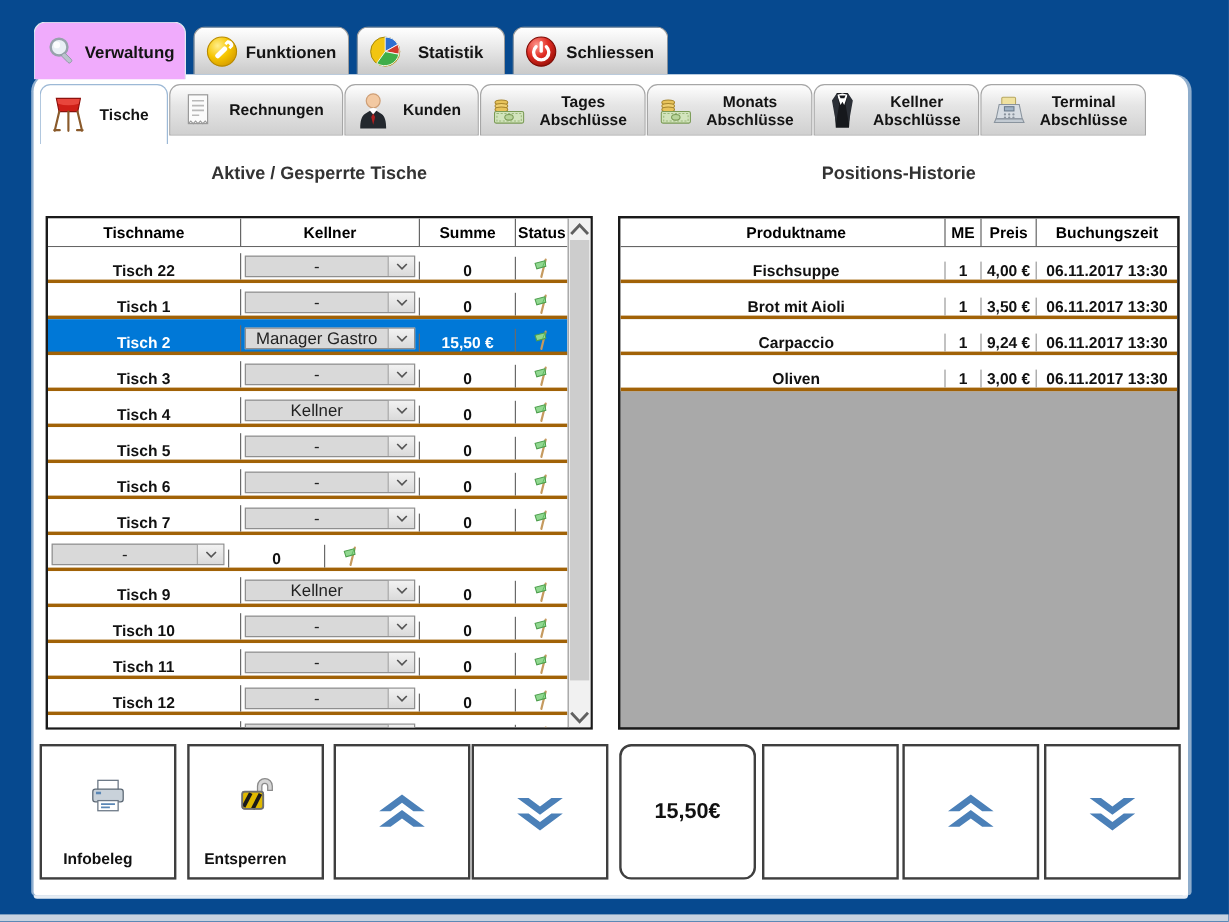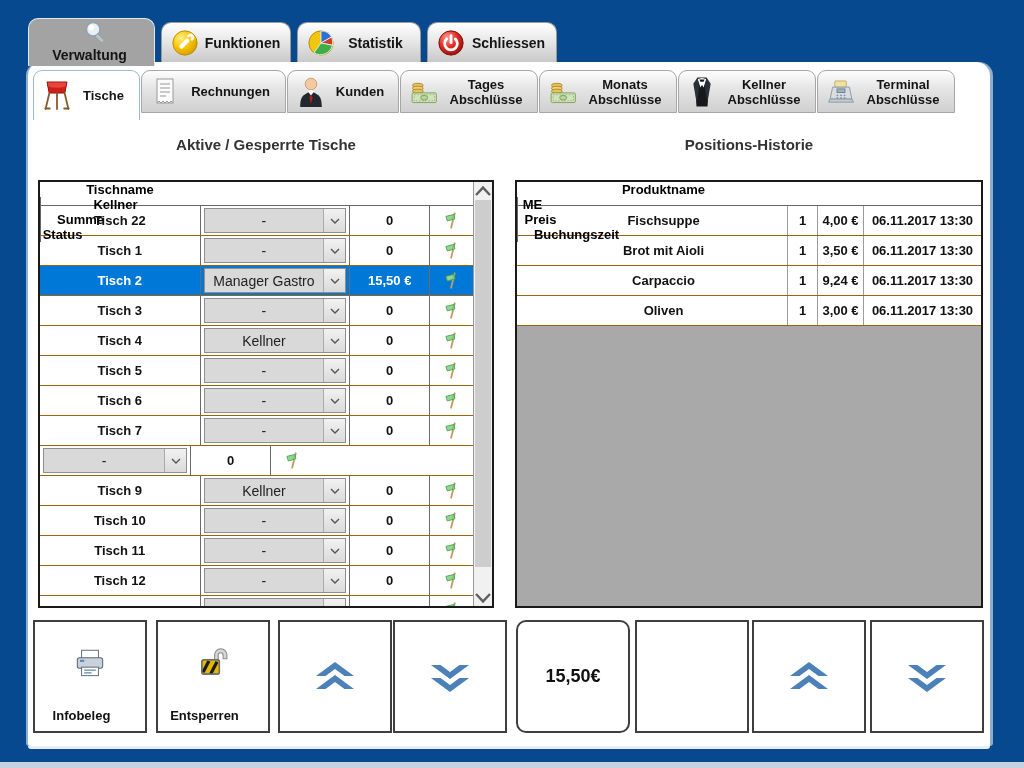--- a/index.html
+++ b/index.html
@@ -11,21 +11,21 @@
   .panel{position:absolute;left:28px;top:62px;width:962px;height:684px;background:#fff;
          border-radius:14px 14px 3px 3px;
          box-shadow:-2px 0 0 #8FAFD0, 0 3px 0 rgba(255,255,255,.9), 3px 0 0 rgba(255,255,255,.55);}
   .bottom-strip{position:absolute;left:0;bottom:0;width:1024px;height:6px;background:#C7D2E0;}
 
   
   .main-tabs{position:absolute;left:28px;top:14px;height:48px;display:flex;gap:6px;z-index:6;}
   .mtab{height:40px;margin-top:8px;background:linear-gradient(#ffffff,#e8e8e8 45%,#c9c9c9);
         border:1px solid #9a9a9a;border-bottom:none;border-radius:10px 10px 0 0;
         display:flex;align-items:center;box-sizing:border-box;cursor:pointer;}
-  .mtab.active{height:48px;margin-top:4px;background:#a3a3a3;border:1px solid #e2e8f0;border-bottom:none;flex-direction:column;}
+  .mtab.active{height:48px;margin-top:4px;background:#f0abfc;border:1px solid #e2e8f0;border-bottom:none;}
   .mtab .icon{width:28px;height:28px;margin-left:9px;flex:none;}
   .mtab-label{flex:1;text-align:center;font-size:14px;font-weight:bold;color:#141414;padding:0 8px 0 4px;}
 
   
   .sub-tabs{position:absolute;left:33px;top:70px;height:50px;display:flex;gap:1px;z-index:5;}
   .stab{height:43px;background:linear-gradient(#fefefe,#e6e6e6 40%,#d0d0d0);
         border:1px solid #a6a6a6;border-radius:9px 9px 0 0;display:flex;align-items:center;
         box-sizing:border-box;cursor:pointer;}
   .stab.active{height:50px;background:#fff;border:1px solid #9DB9D6;border-bottom:none;}
   .stab .icon{width:30px;height:34px;margin-left:8px;flex:none;}
@@ -34,25 +34,25 @@
 
   
   .sec-title{position:absolute;top:136px;font-size:15px;font-weight:bold;color:#333;text-align:center;}
   .sec-title.left{left:38px;width:456px;}
   .sec-title.right{left:515px;width:468px;}
 
   
   .ltable{position:absolute;left:38px;top:180px;width:456px;height:428px;background:#fff;
           border:2px solid #1a1a1a;box-sizing:border-box;display:flex;}
   .ltable-main{width:434px;overflow:hidden;}
-  .thead{display:flex;height:23px;background:#fff;border-bottom:1px solid #666;flex-direction:column;}
+  .thead{display:flex;height:23px;background:#fff;border-bottom:1px solid #666;}
   .hcell{display:flex;align-items:center;justify-content:center;font-size:13px;font-weight:bold;
          color:#000;box-sizing:border-box;}
   .hcell + .hcell{border-left:1px solid #666;}
-  .trow{display:flex;height:30px;border-bottom:1px solid #a16207;background:#fff;box-sizing:border-box;cursor:pointer;}
+  .trow{display:flex;height:30px;border-bottom:3px solid #a16207;background:#fff;box-sizing:border-box;cursor:pointer;align-items:flex-end;}
   .trow.selected{background:#0078D7;}
   .trow.selected .c-text{color:#fff;}
   .cell{display:flex;align-items:center;justify-content:center;box-sizing:border-box;}
   .cell + .cell{border-left:1px solid #6a6a6a;}
   .c-text{font-size:13px;font-weight:bold;color:#111;}
   .lw0{width:160px;} .lw1{width:150px;} .lw2{width:80px;} .lw3{width:44px;}
 
   .dd{flex:1;align-self:stretch;margin:2px 3px;background:#d9d9d9;border:1px solid #8f8f8f;
       display:flex;align-items:stretch;cursor:pointer;}
   .dd-val{flex:1;display:flex;align-items:center;justify-content:center;font-size:14px;color:#222;}

